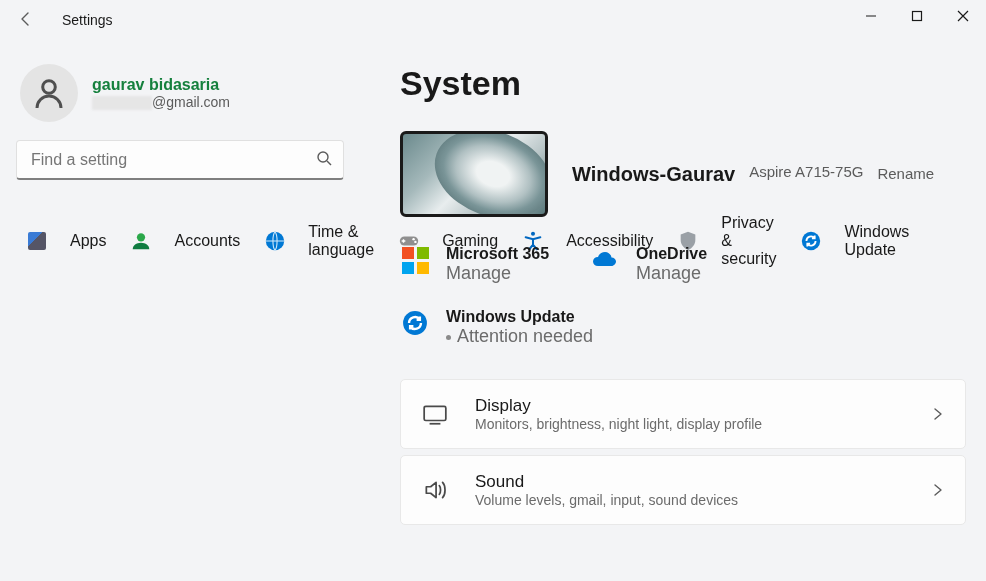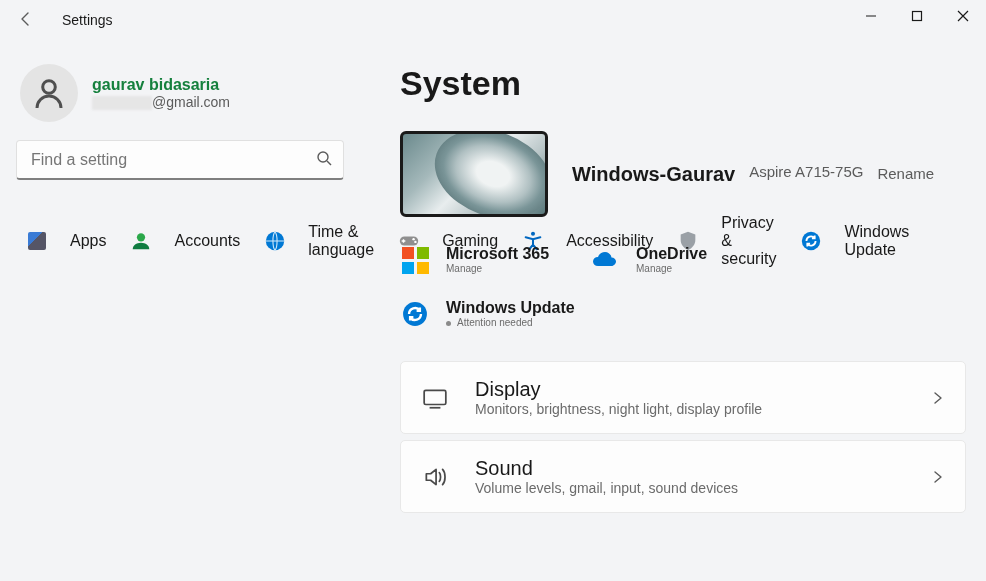--- a/index.html
+++ b/index.html
@@ -225,21 +225,21 @@
   .status-text-col {
     display: flex;
     flex-direction: column;
   }
   .status-title {
     font-size: 16px;
     font-weight: 700;
     color: #191919;
   }
   .status-sub {
-    font-size: 10px;
+    font-size: 18px;
     color: #6b6b6b;
   }
   .attention-dot {
     display: inline-block;
     width: 5px;
     height: 5px;
     border-radius: 50%;
     background: #8a8a8a;
     margin-right: 6px;
     vertical-align: middle;
@@ -263,21 +263,21 @@
     display: flex;
     align-items: center;
     justify-content: center;
   }
   .card-text {
     flex: 1;
     display: flex;
     flex-direction: column;
   }
   .card-title {
-    font-size: 20px;
+    font-size: 17px;
     color: #191919;
   }
   .card-sub {
     font-size: 14px;
     color: #6b6b6b;
   }
   .chevron {
     width: 14px;
     height: 14px;
   }

